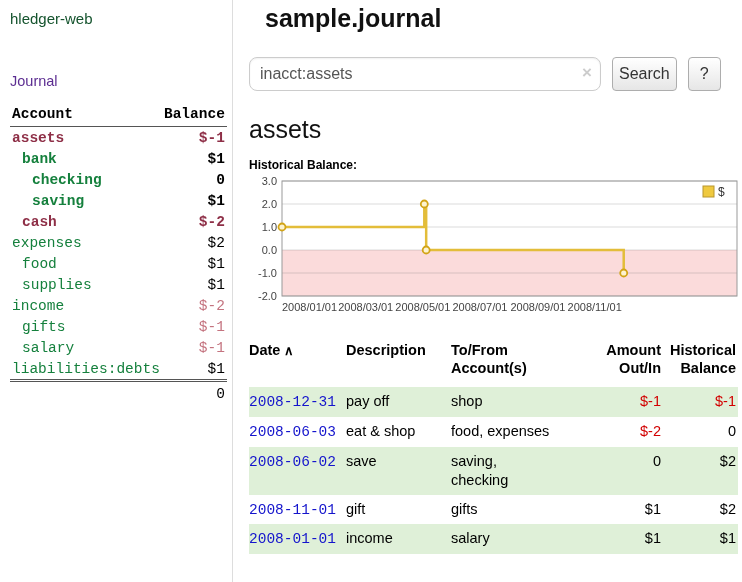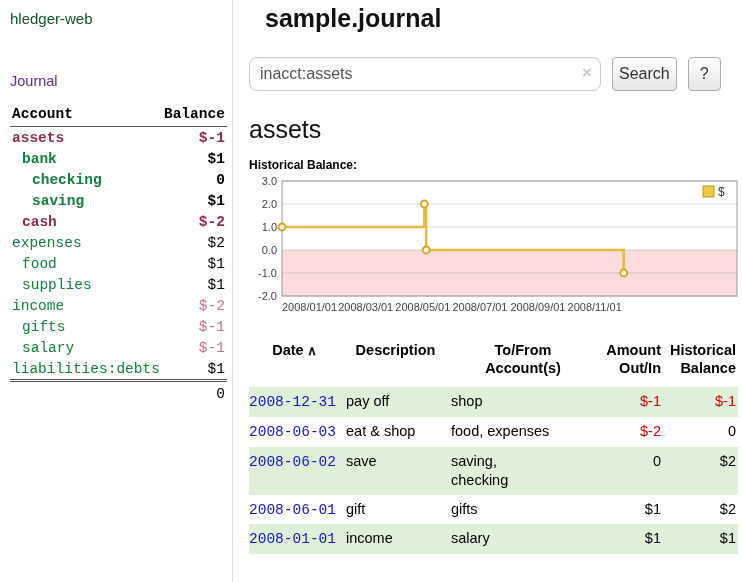--- a/index.html
+++ b/index.html
@@ -60,21 +60,21 @@
   .legend-label { font-size:12px; fill:#333; font-family:"Liberation Sans", sans-serif; }
 
   
   .register { border-collapse:collapse; width:489px; font-size:14.5px; margin-top:10px; table-layout:fixed; }
   .register col.c-date { width:97px; }
   .register col.c-desc { width:105px; }
   .register col.c-acct { width:150px; }
   .register col.c-amt  { width:62px; }
   .register col.c-bal  { width:75px; }
   .register th {
-    text-align:center; vertical-align:top; font-weight:bold;
+    text-align:left; vertical-align:top; font-weight:bold;
     padding:2px 6px 10px 0; white-space:pre-line; line-height:1.25;
   }
   .register th.r, .register td.r { text-align:right; padding-right:2px; }
   .register td { padding:5px 6px 5px 0; vertical-align:top; white-space:pre-line; line-height:1.3; }
   .register tr.stripe { background:#dff0d8; }
   .date-link { color:#1414cc;font-family:Liberation Mono, monospace; }
   .neg-amt { color:#d20000; }
   .sort { font-size:13px; }
 </style>
 </head>
@@ -237,21 +237,21 @@
           </tr>
           <tr class="stripe">
             <td><a href="#" class="date-link">2008-06-02</a></td>
             <td>save</td>
             <td>saving,
 checking</td>
             <td class="r">0</td>
             <td class="r">$2</td>
           </tr>
           <tr class="">
-            <td><a href="#" class="date-link">2008-06-01</a></td>
+            <td><a href="#" class="date-link">2008-11-01</a></td>
             <td>gift</td>
             <td>gifts</td>
             <td class="r">$1</td>
             <td class="r">$2</td>
           </tr>
           <tr class="stripe">
             <td><a href="#" class="date-link">2008-01-01</a></td>
             <td>income</td>
             <td>salary</td>
             <td class="r">$1</td>

